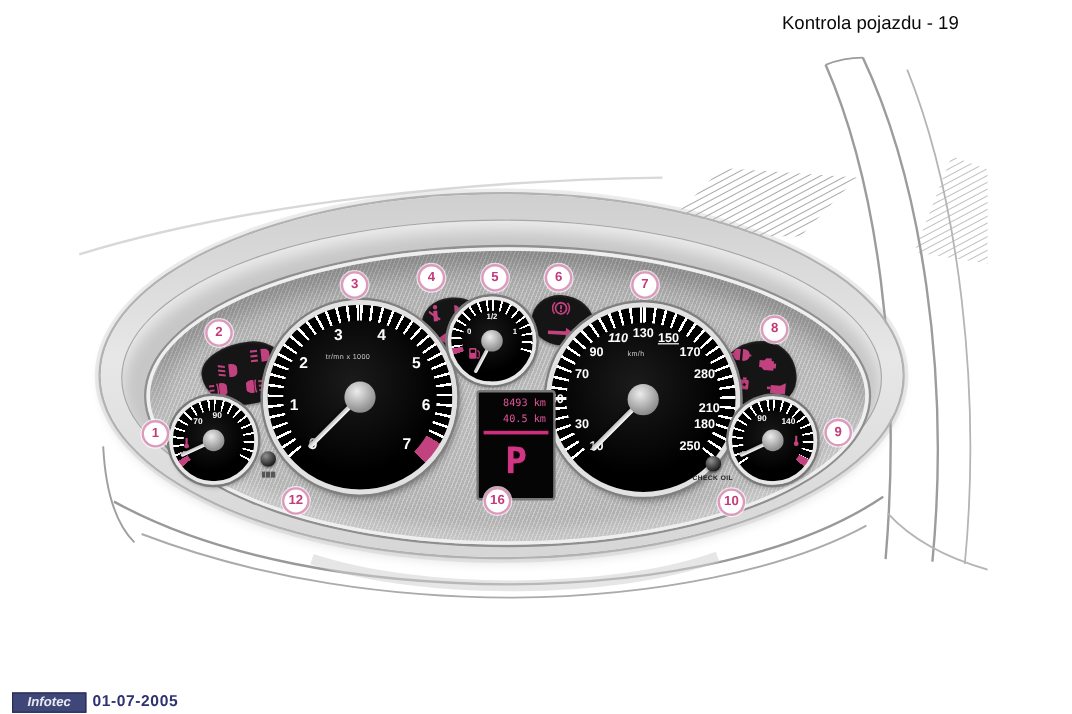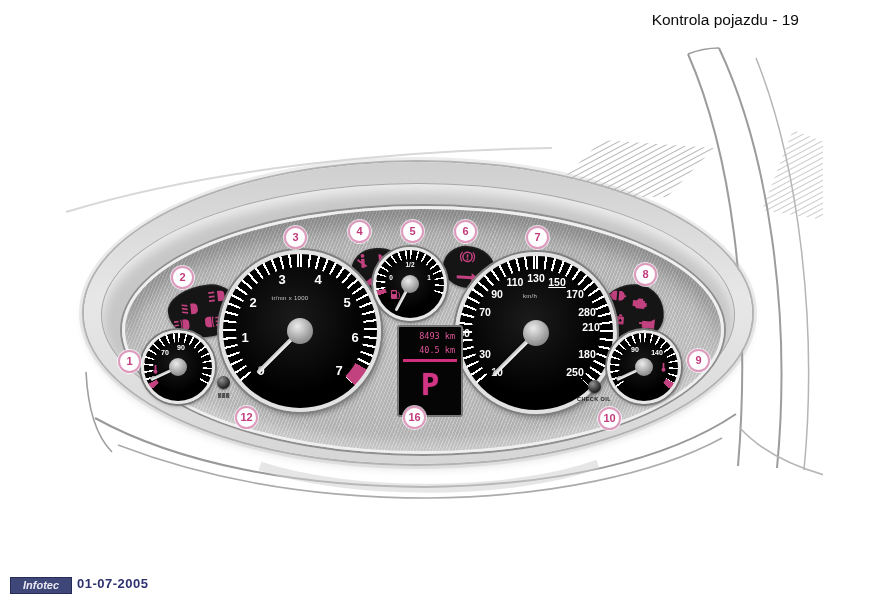--- a/index.html
+++ b/index.html
@@ -272,26 +272,26 @@
     <div class="hub hub-big"></div>
   </div>
 
   <div class="gauge-big" id="speedo">
     <div class="inner"></div>
     <span class="g-label lbl-spd" style="left:38px;top:116px;">10</span>
     <span class="g-label lbl-spd" style="left:26px;top:98px;">30</span>
     <span class="g-label lbl-spd" style="left:5px;top:77px;">50</span>
     <span class="g-label lbl-spd" style="left:26px;top:56px;">70</span>
     <span class="g-label lbl-spd" style="left:38px;top:38px;">90</span>
-    <span class="g-label lbl-spd" style="left:56px;top:26px;">110</span>
+    <span class="g-label lbl-spd" style="left:56px;top:26px;font-style:italic;">110</span>
     <span class="g-label lbl-spd" style="left:77px;top:22px;">130</span>
     <span class="g-label lbl-spd" style="left:98px;top:26px;text-decoration:underline;">150</span>
     <span class="g-label lbl-spd" style="left:116px;top:38px;">170</span>
     <span class="g-label lbl-spd" style="left:128px;top:56px;">280</span>
-    <span class="g-label lbl-spd" style="left:132px;top:71px;">210</span>
+    <span class="g-label lbl-spd" style="left:132px;top:84px;">210</span>
     <span class="g-label lbl-spd" style="left:128px;top:98px;">180</span>
     <span class="g-label lbl-spd" style="left:116px;top:116px;">250</span>
     <span class="g-unit" style="left:71px;top:40px;">km/h</span>
     <div class="needle needle-big"></div>
     <div class="hub hub-big"></div>
   </div>
 
   <div class="gauge-small" id="gauge-fuel">
     <div class="inner"></div>
     <span class="g-label lbl-fuel" style="left:15px;top:27px;">0</span>

